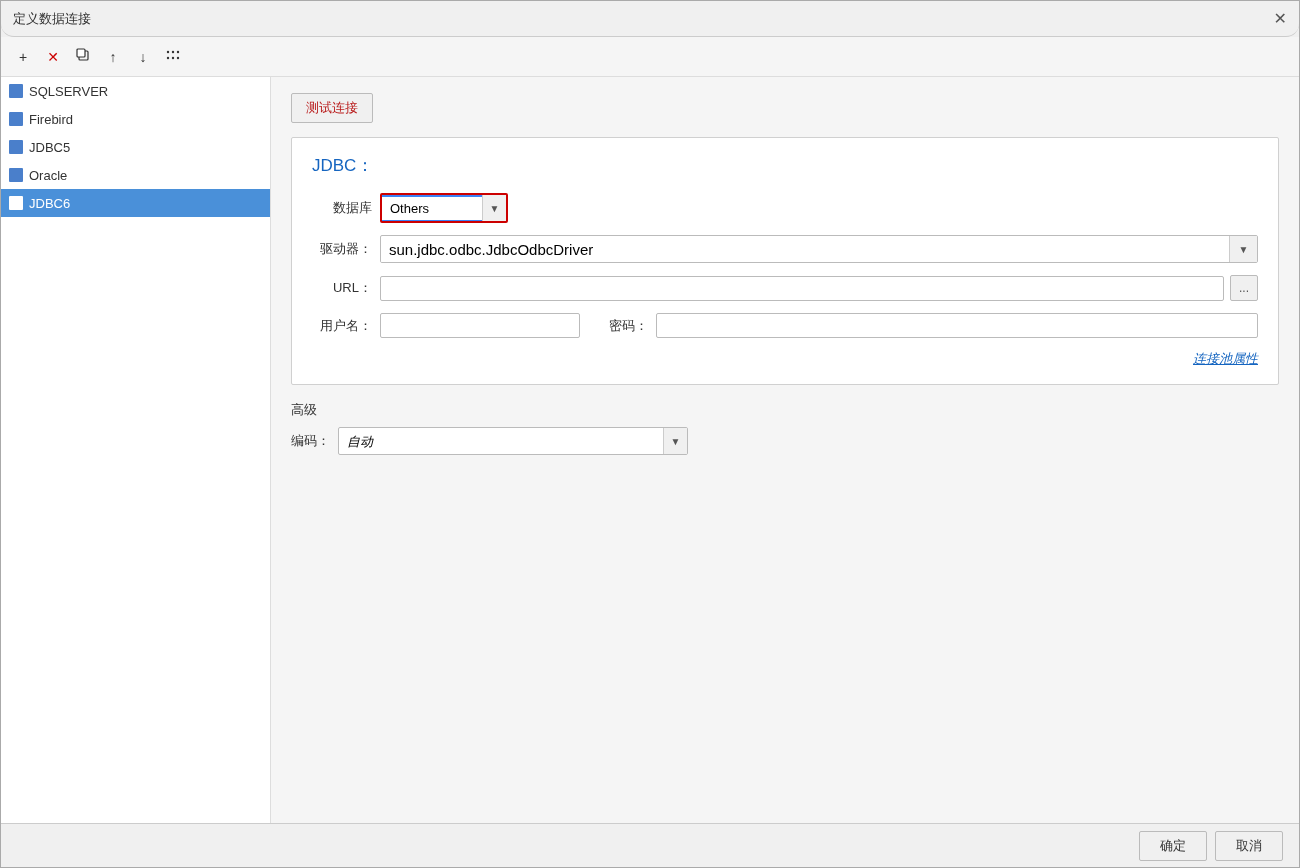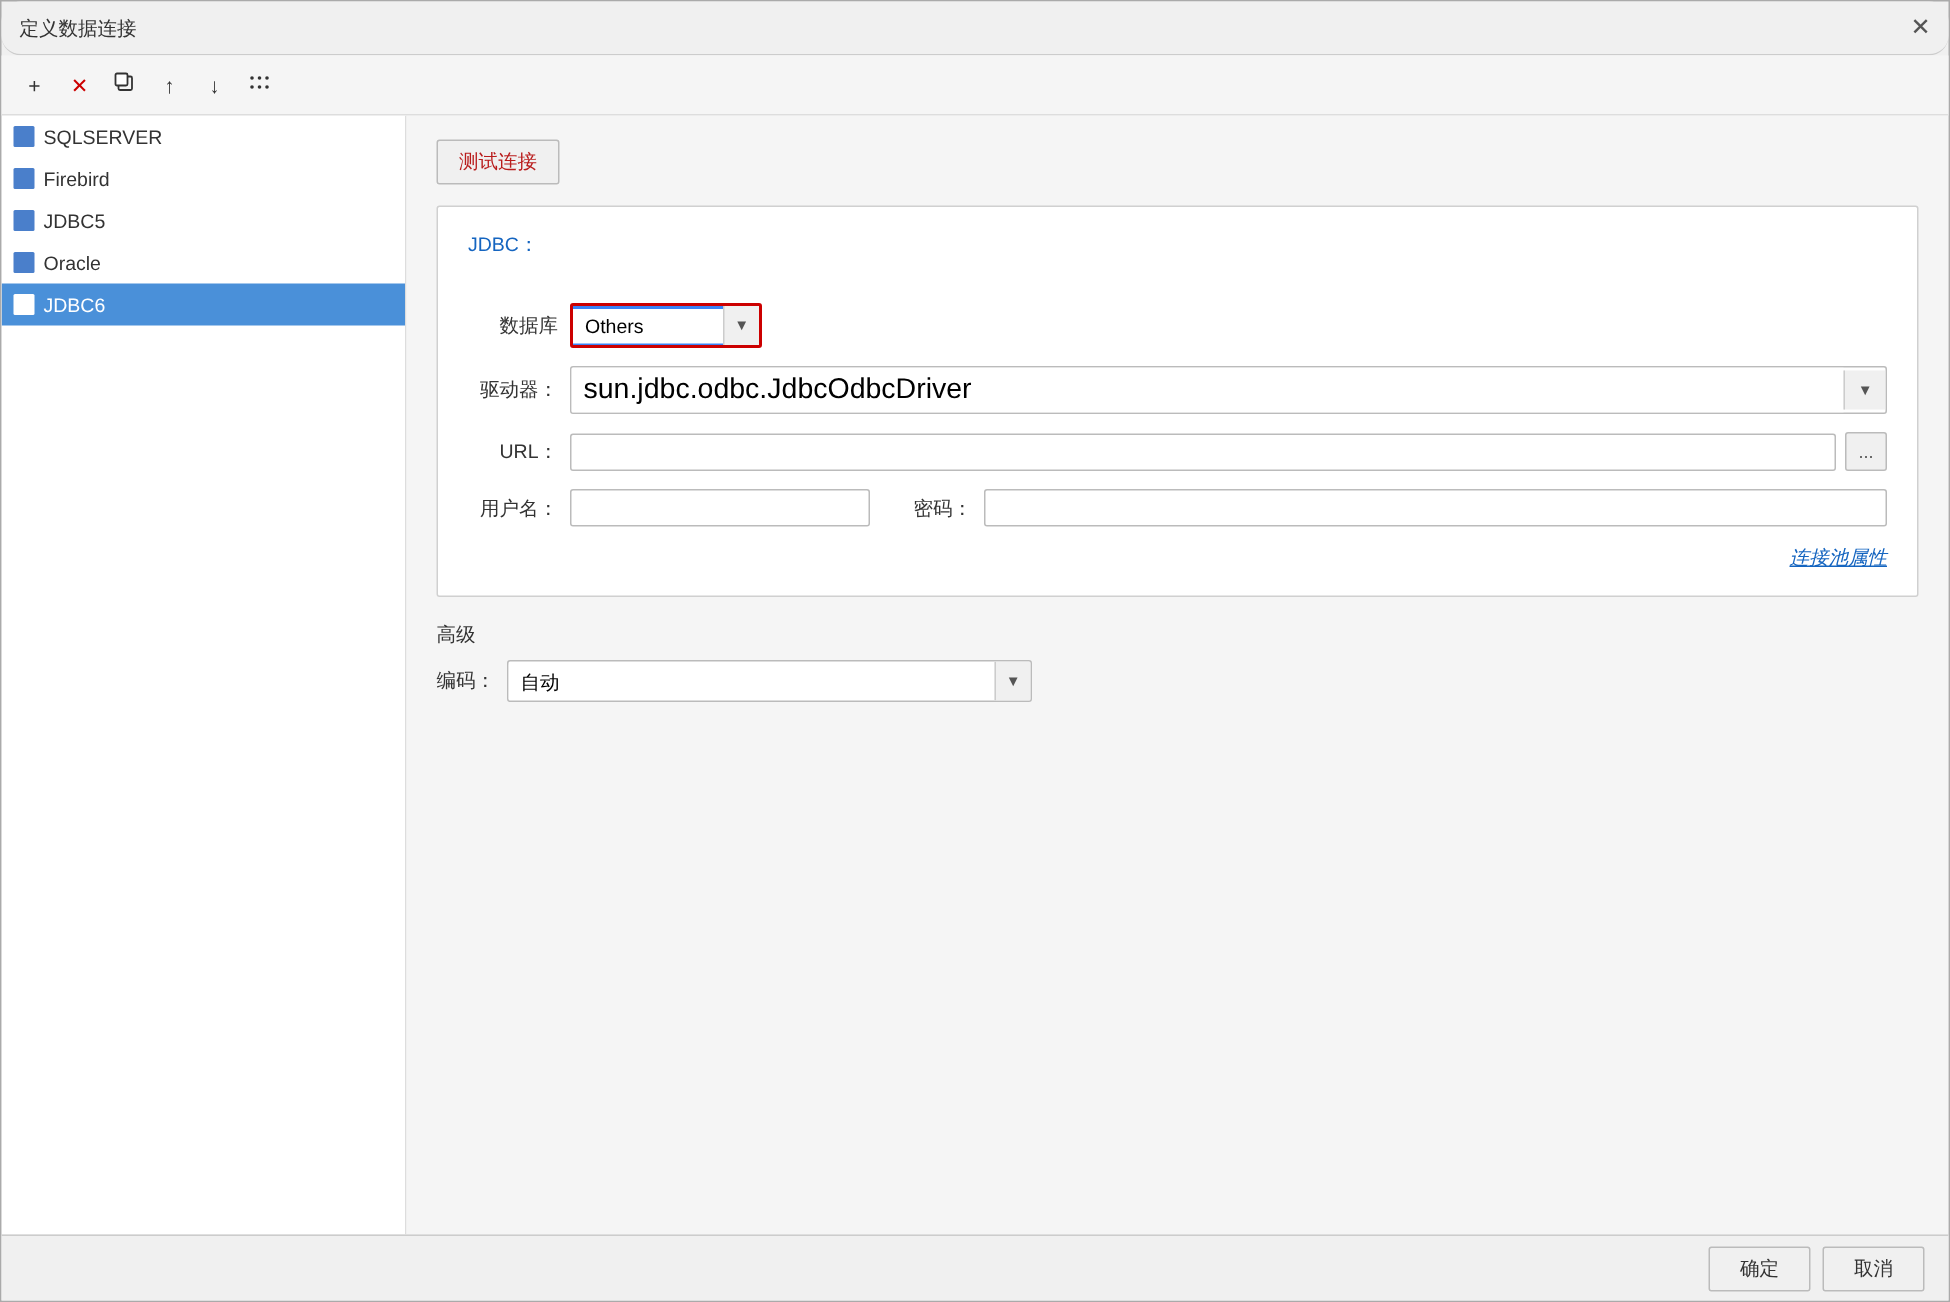--- a/index.html
+++ b/index.html
@@ -124,22 +124,22 @@
     }
     .jdbc-section {
       background: #fff;
       border: 1px solid #d0d0d0;
       border-radius: 2px;
       padding: 16px 20px;
       margin-bottom: 16px;
     }
     .section-label {
       color: #1565c0;
-      font-size: 13px;
-      margin-bottom: 30px;
+      font-size: 17px;
+      margin-bottom: 16px;
     }
     .form-row {
       display: flex;
       align-items: center;
       margin-bottom: 12px;
       gap: 8px;
     }
     .form-label {
       width: 60px;
       text-align: right;
@@ -184,21 +184,21 @@
       border: 1px solid #bbb;
       border-radius: 2px;
       background: #fff;
       overflow: hidden;
     }
     .driver-input {
       flex: 1;
       border: none;
       outline: none;
       padding: 4px 8px;
-      font-size: 19px;
+      font-size: 15px;
       background: #fff;
     }
     .driver-arrow {
       width: 28px;
       height: 26px;
       background: #f0f0f0;
       border-left: 1px solid #ccc;
       display: flex;
       align-items: center;
       justify-content: center;
@@ -291,20 +291,21 @@
     }
     .encoding-select {
       flex: 1;
       border: none;
       outline: none;
       padding: 4px 8px;
       font-size: 13px;
       background: #fff;
       appearance: none;
       cursor: pointer;
+      font-style: italic;
     }
     .encoding-arrow {
       width: 24px;
       height: 26px;
       background: #f0f0f0;
       border-left: 1px solid #ccc;
       display: flex;
       align-items: center;
       justify-content: center;
       cursor: pointer;

